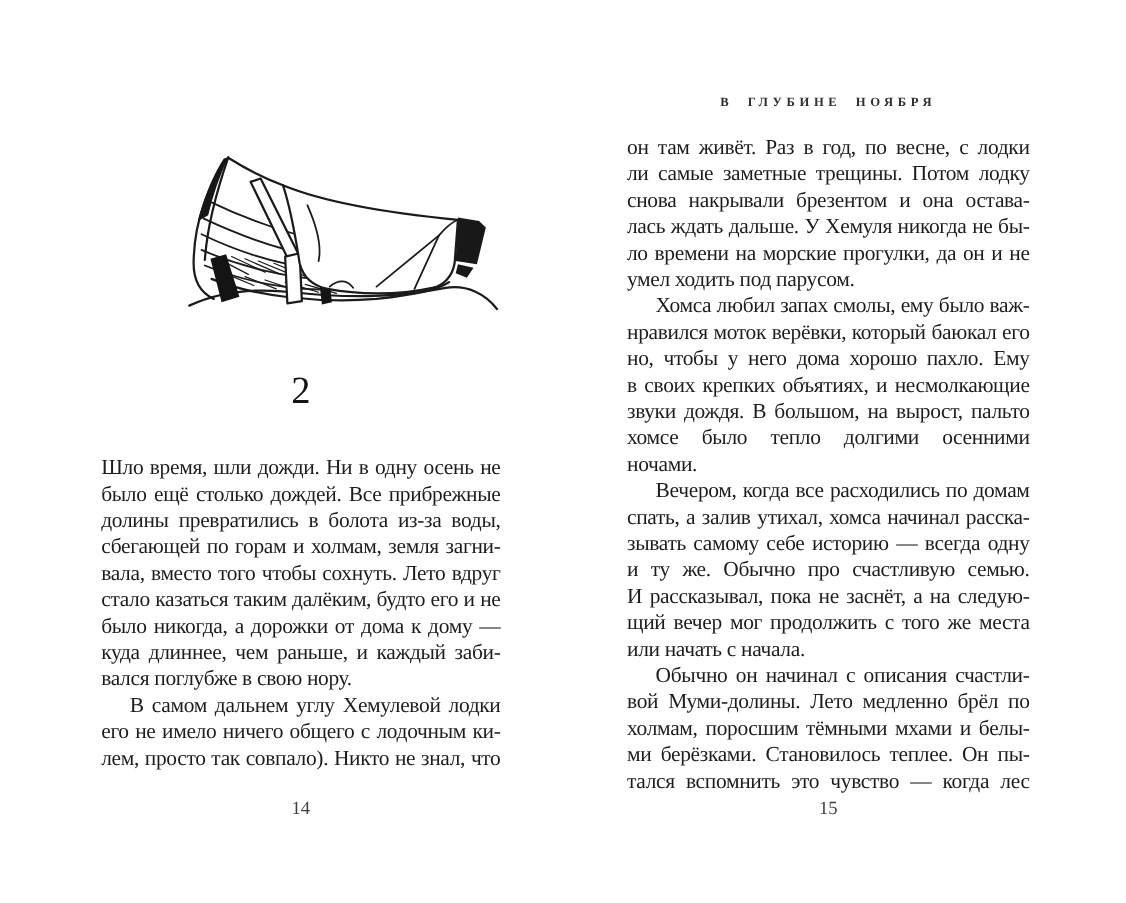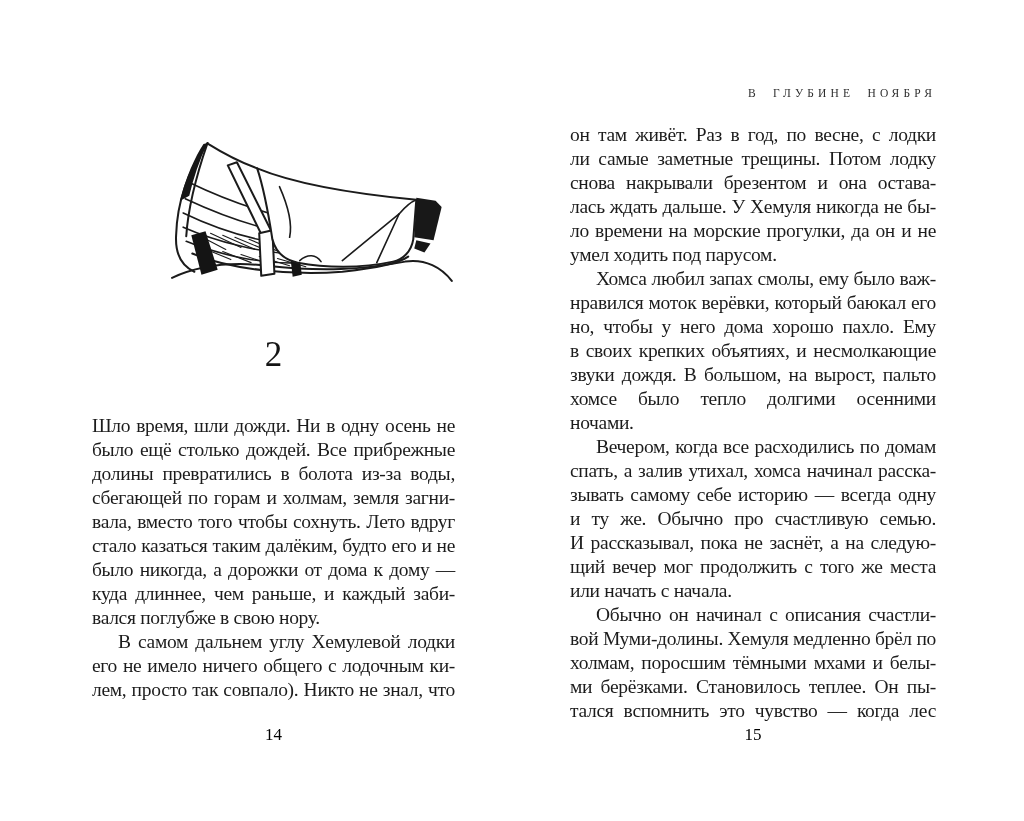--- a/index.html
+++ b/index.html
@@ -19,42 +19,42 @@
   .illustration svg { display:block; width:100%; height:100%; }
 
   .chapter {
     position:absolute; top:334px; left:0; width:100%;
     margin:0; text-align:center;
     font-size:35px; font-weight:400; line-height:42px; color:#141414;
   }
 
   .running-header {
     position:absolute; top:87px; left:0; width:100%;
-    text-align:right;
-    font-size:11.5px; font-weight:400; color:#2e2e2e;
+    text-align:center;
+    font-size:11.5px; font-weight:700; color:#2e2e2e;
     letter-spacing:4.2px; word-spacing:6px;
   }
 
   .textcol { position:absolute; left:0; width:100%; }
   .textcol-left  { top:396px;margin-top:18px; }
   .textcol-right { top:123px; }
 
   .para { margin:0; }
   .line {
     font-size:19.5px; line-height:24px;
     letter-spacing:-0.3px;
     text-align:justify; text-align-last:justify;
     white-space:normal;
   }
   .line.last { text-align-last:left; }
   .line.indent { text-indent:26px; }
 
   .pagenum {
     position:absolute; top:725px; left:0; width:100%;
-    text-align:center; font-size:17px; color:#000000;
+    text-align:center; font-size:17px; color:#404040;
   }
 </style>
 </head>
 <body>
 
 <div class="spread">
 
   <section class="page page-left">
 
     <figure class="illustration">
@@ -166,21 +166,21 @@
         <div class="line indent">Вечером, когда все расходились по домам</div>
         <div class="line">спать, а залив утихал, хомса начинал расска-</div>
         <div class="line">зывать самому себе историю — всегда одну</div>
         <div class="line">и ту же. Обычно про счастливую семью.</div>
         <div class="line">И рассказывал, пока не заснёт, а на следую-</div>
         <div class="line">щий вечер мог продолжить с того же места</div>
         <div class="line last">или начать с начала.</div>
       </div>
       <div class="para">
         <div class="line indent">Обычно он начинал с описания счастли-</div>
-        <div class="line">вой Муми-долины. Хемуля медленно брёл по</div>
+        <div class="line">вой Муми-долины. Лето медленно брёл по</div>
         <div class="line">холмам, поросшим тёмными мхами и белы-</div>
         <div class="line">ми берёзками. Становилось теплее. Он пы-</div>
         <div class="line">тался вспомнить это чувство — когда лес</div>
       </div>
     </div>
 
     <div class="pagenum">15</div>
   </section>
 
 </div>

